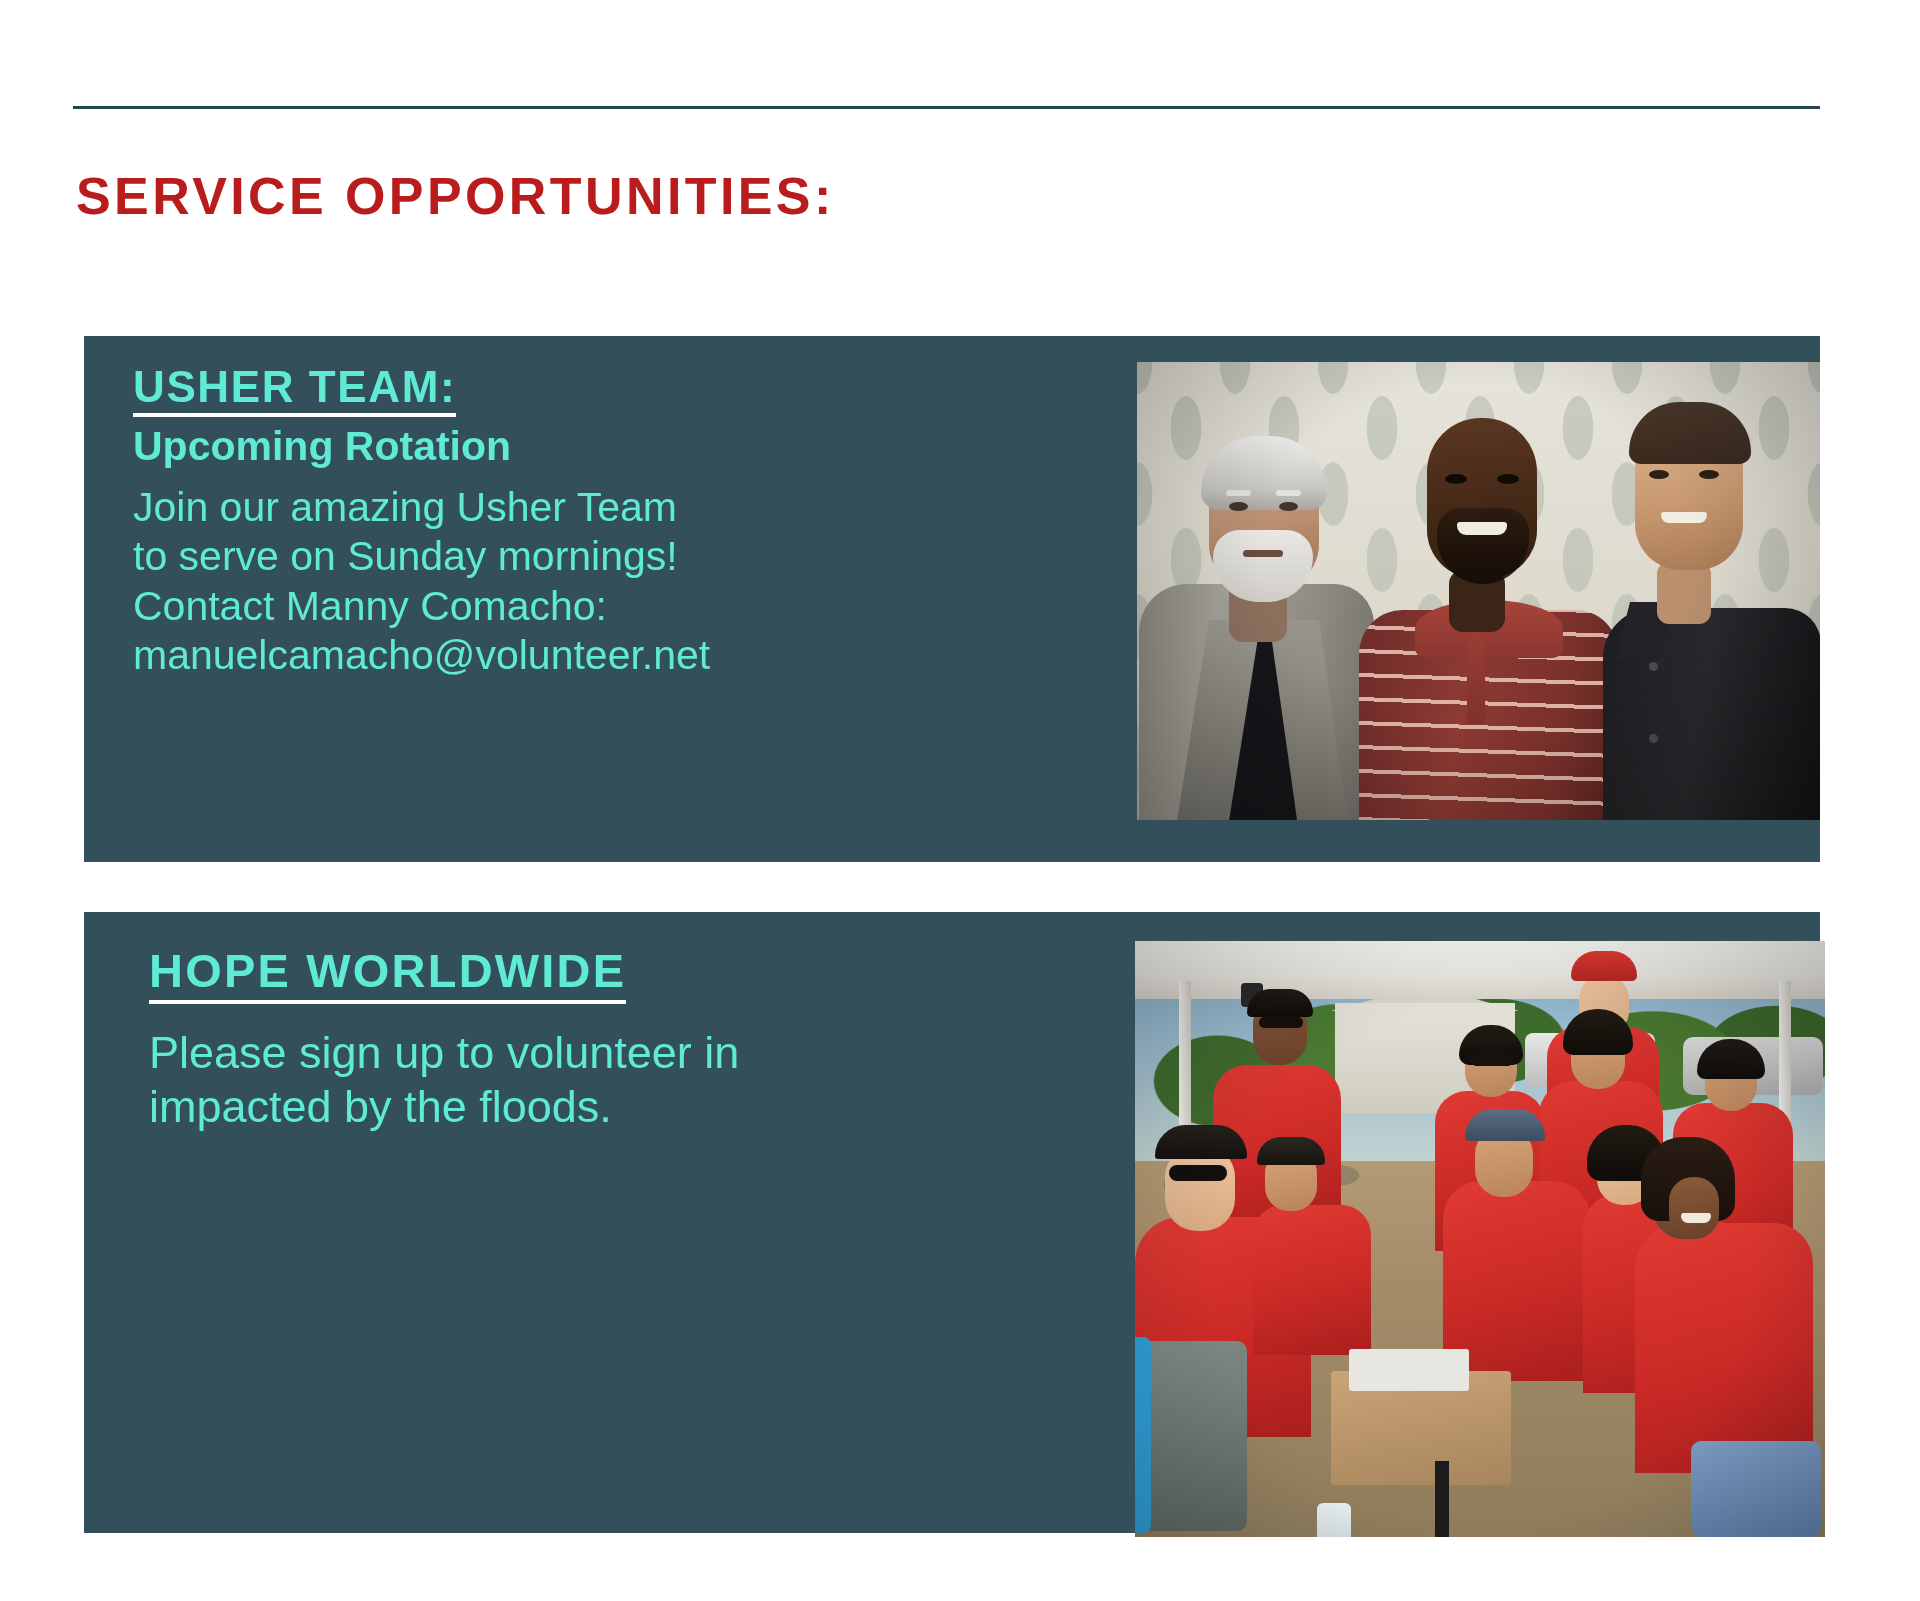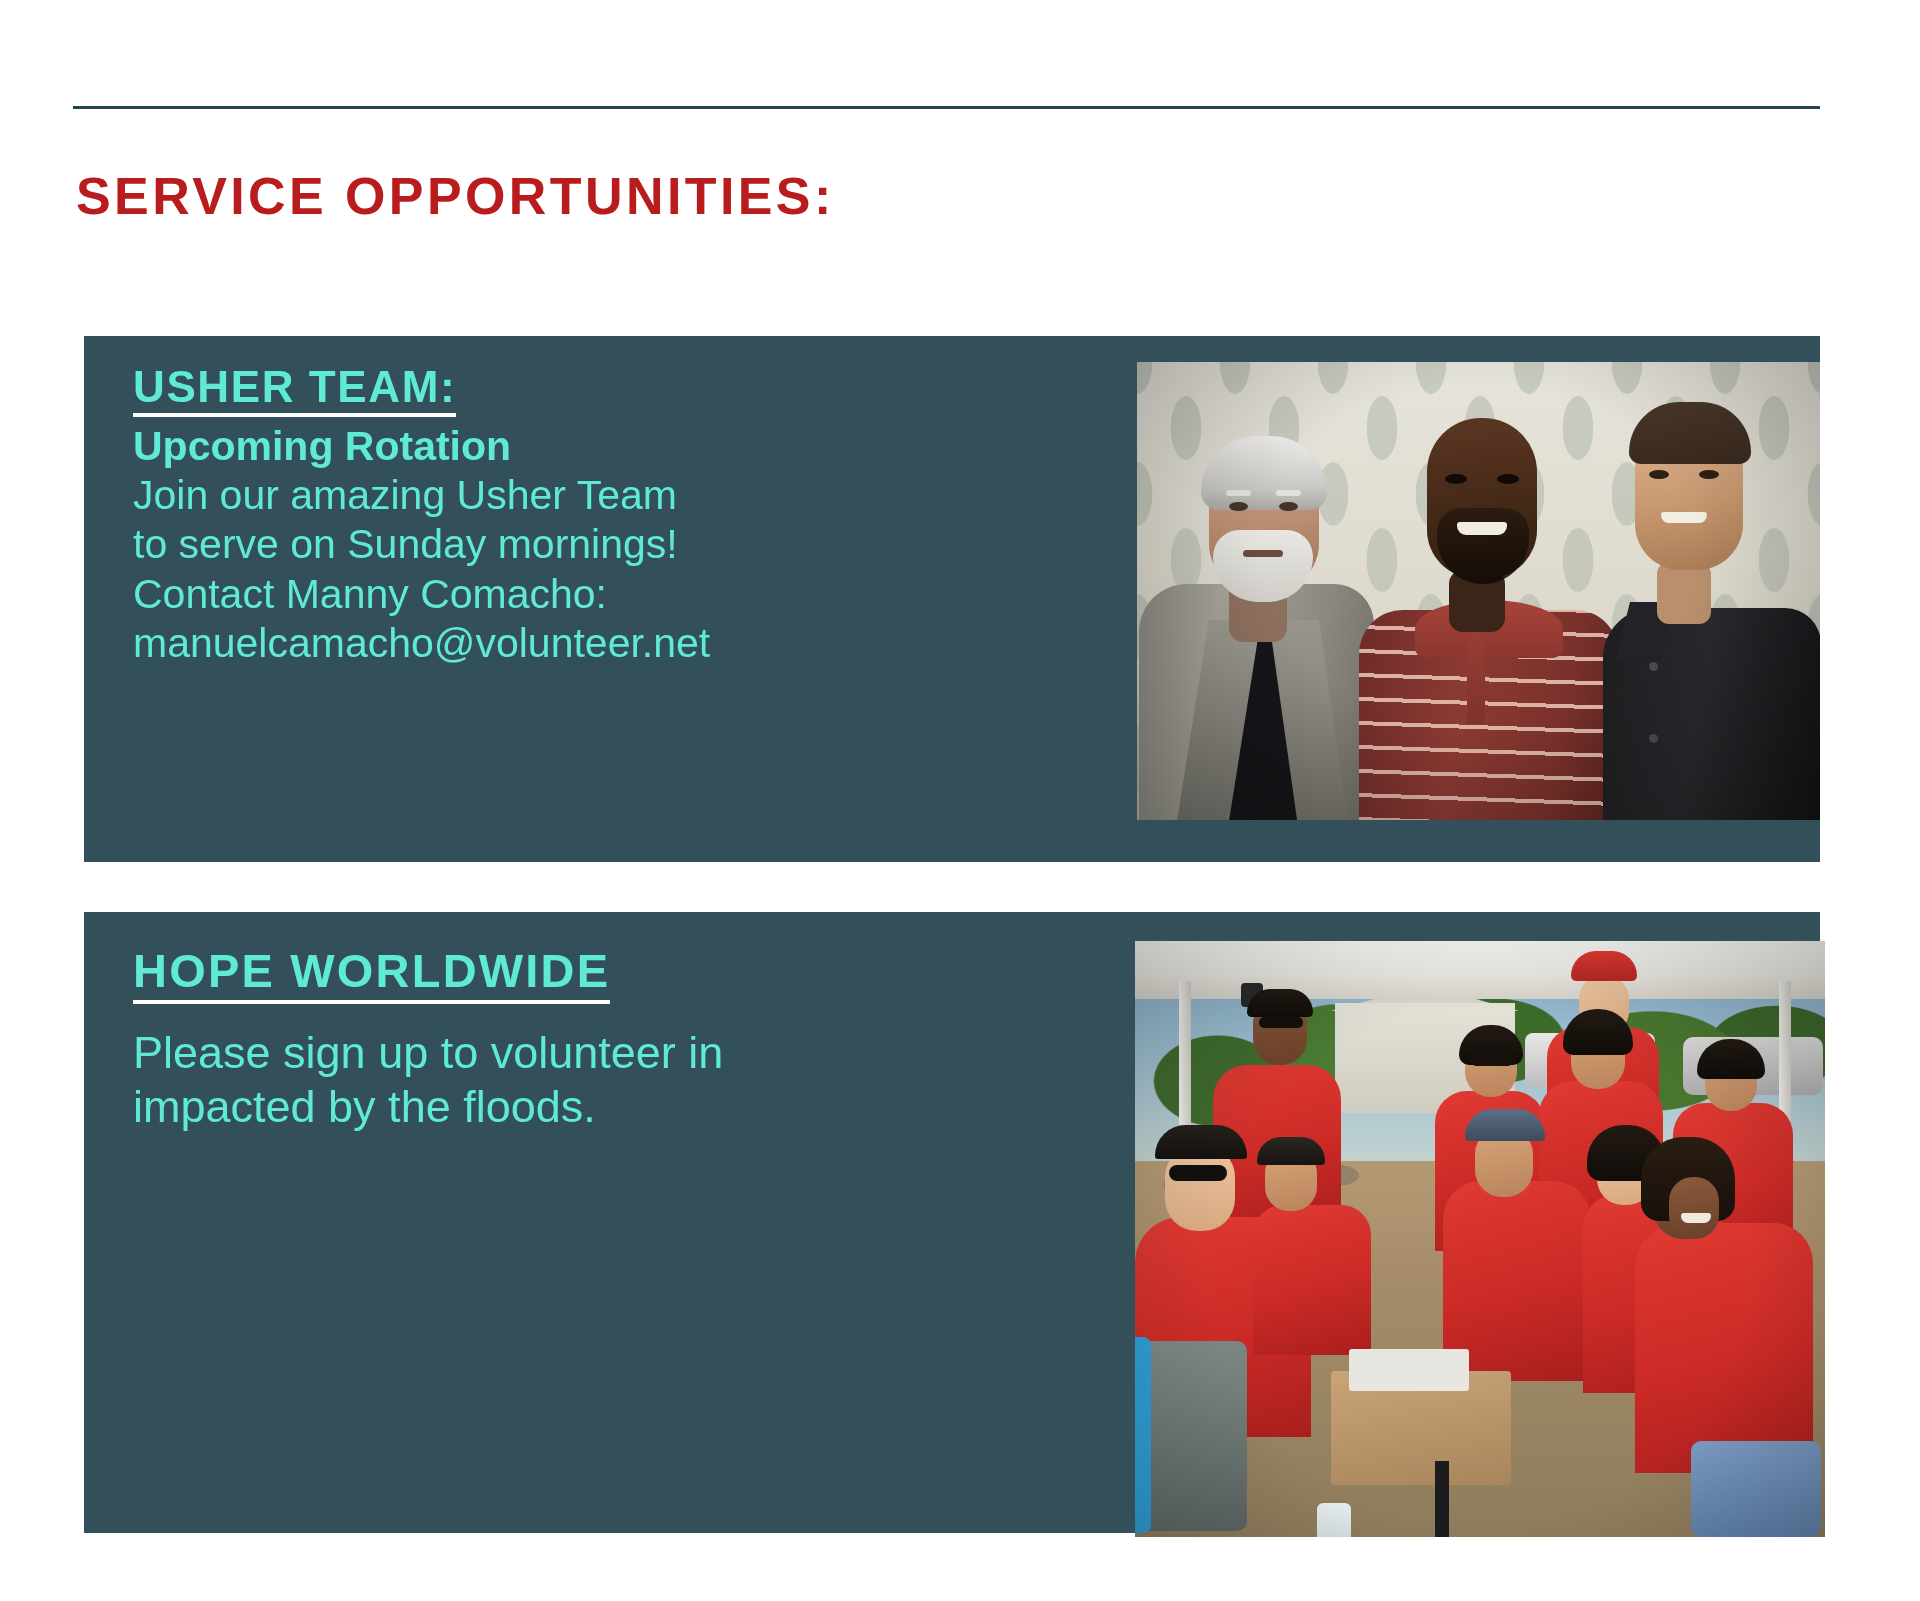--- a/index.html
+++ b/index.html
@@ -49,21 +49,21 @@
   }
   .card--usher { top: 336px; height: 526px; }
   .card--hope  { top: 912px; height: 621px; }
 
   .card-text {
     position: absolute;
     left: 49px;
     color: #5eead4;
   }
   .card--usher .card-text { top: 25px; }
-  .card--hope  .card-text { top: 32px; }
+  .card--hope  .card-text { top: 32px; margin-left: 16px; }
 
   .heading-underlined {
     display: inline-block;
     font-size: 44px;
     font-weight: 700;
     letter-spacing: 1.6px;
     line-height: 1.16;
     border-bottom: 4px solid #ffffff;
     padding-bottom: 1px;
     white-space: nowrap;
@@ -80,21 +80,21 @@
     margin-top: 7px;
     white-space: nowrap;
   }
 
   .body-line {
     font-size: 41px;
     font-weight: 400;
     line-height: 1.205;
     white-space: nowrap;
   }
-  .card--usher .body-lines { margin-top: 1px; }
+  .card--usher .body-lines { margin-top: 13px; }
   .card--hope  .body-lines { margin-top: 22px; }
   .card--hope  .body-line { font-size: 45px; line-height: 1.22; }
 
   
   .photo {
     position: absolute;
     overflow: hidden;
     background: #cfcabc;
   }
   .photo--usher {

